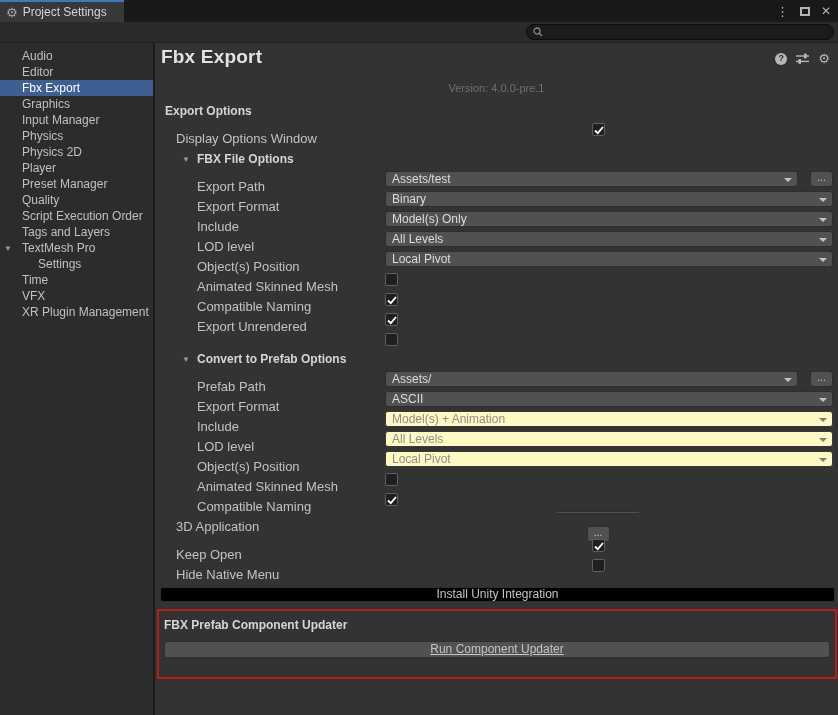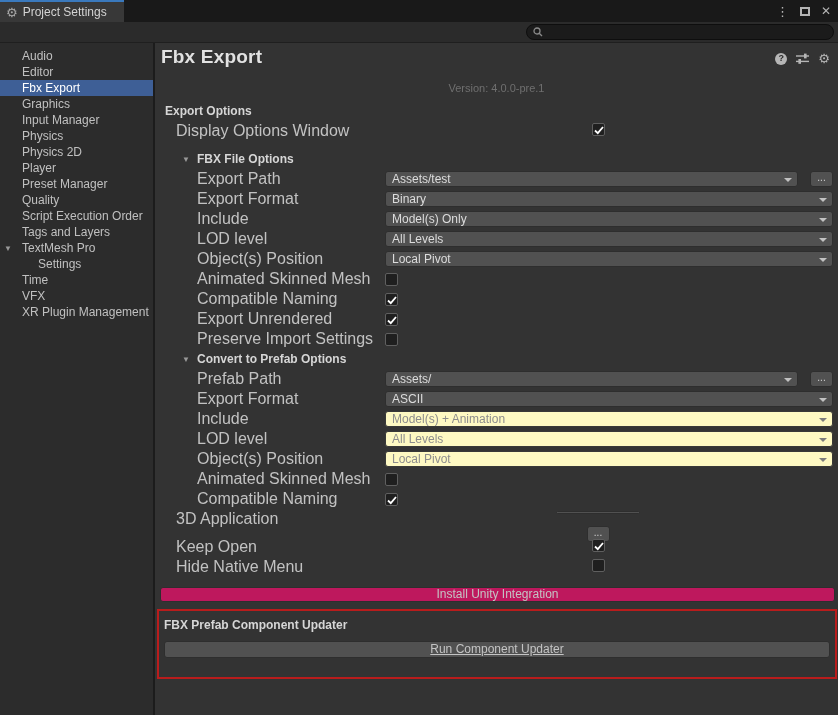--- a/index.html
+++ b/index.html
@@ -54,21 +54,21 @@
   .form { position:absolute; top:58px; left:0; right:0; }
   .sec { height:20px; line-height:20px; padding-left:10px; font-weight:bold; font-size:12px;
          color:#d6d6d6; }
   .fold-h { height:20px; line-height:20px; position:relative; padding-left:42px;
             font-weight:bold; font-size:12px; color:#d6d6d6; }
   .fold-h .tri { position:absolute; left:27px; top:1px; font-size:8px; color:#999999;
                  font-weight:normal; }
   .gap8 { height:8px; } .gap10 { height:10px; } .gap7 { height:7px; }
 
   .row { height:20px; position:relative; }
-  .row .lbl { position:absolute; left:42px; top:0; line-height:20px; font-size:16px;
+  .row .lbl { position:absolute; left:42px; top:8px; line-height:20px; font-size:13px;
               color:#c2c2c2; white-space:nowrap; }
   .row.l1 .lbl { left:21px; }
   .row .ctrl { position:absolute; left:230px; right:5px; top:2px; height:16px; display:flex;
                gap:12px; align-items:center; }
   .row.l1 .ctrl { left:208px;flex-direction:column; }
 
   .dd { flex:1; height:16px; background:#515151; border:1px solid #2e2e2e; border-radius:3px;
         color:#dcdcdc; font-size:12px; line-height:13px; padding:1px 16px 0 6px;
         position:relative; white-space:nowrap; overflow:hidden; }
   .dd .dd-arrow { position:absolute; right:5px; top:6px; width:0; height:0;
@@ -80,21 +80,21 @@
   .browse { width:23px; height:16px; background:#515151; border:1px solid #2e2e2e;
             border-radius:3px; color:#d0d0d0; font-size:10px; line-height:12px;
             text-align:center; flex:none; }
 
   .cb { width:13px; height:13px; background:#1f1f1f; border:1px solid #5f5f5f;
         border-radius:2px; position:relative; flex:none; }
   .cb svg { position:absolute; left:1px; top:2px; display:none; }
   .cb.checked svg { display:block; }
 
   .btn-row { height:15px; position:relative; }
-  .big-btn { position:absolute; left:5px; right:3px; top:0; height:15px; background:#be185d;
+  .big-btn { position:absolute; left:5px; right:3px; top:0; height:15px; background:#000000;
              border:1px solid #2e2e2e; border-radius:3px; color:#c4c4c4; font-size:12px;
              line-height:13px; text-align:center; }
 
   .red-box { margin:0 1px 0 2px; height:70px; border:2px solid #b91c1c; background:#333333; }
   .red-heading { margin:5px 0 0 5px; font-weight:bold; font-size:12px; color:#d6d6d6;
                  line-height:18px; }
   .run-btn { display:block; margin:7px 5px 0 5px; height:17px; background:#515151;
              border:1px solid #2e2e2e; border-radius:3px; color:#c4c4c4; font-size:12px;
              line-height:15px; text-align:center;text-decoration:underline; }
 </style>
@@ -236,21 +236,20 @@
         <span class="lbl">Export Unrendered</span>
         <span class="ctrl">
             <span class="cb checked">
               <svg width="10" height="9" viewBox="0 0 10 9">
                 <polyline points="1,4.5 3.8,7.2 9,1" fill="none" stroke="#ffffff" stroke-width="1.8"></polyline>
               </svg>
             </span>
           </span>
       </div>
       <div class="row">
-        <span class="lbl">Preserve Import Settings</span>
         <span class="ctrl">
             <span class="cb"></span>
           </span>
       </div>
 
       <div class="fold-h">
         <span class="tri">▼</span>
         <span>Convert to Prefab Options</span>
       </div>
 

